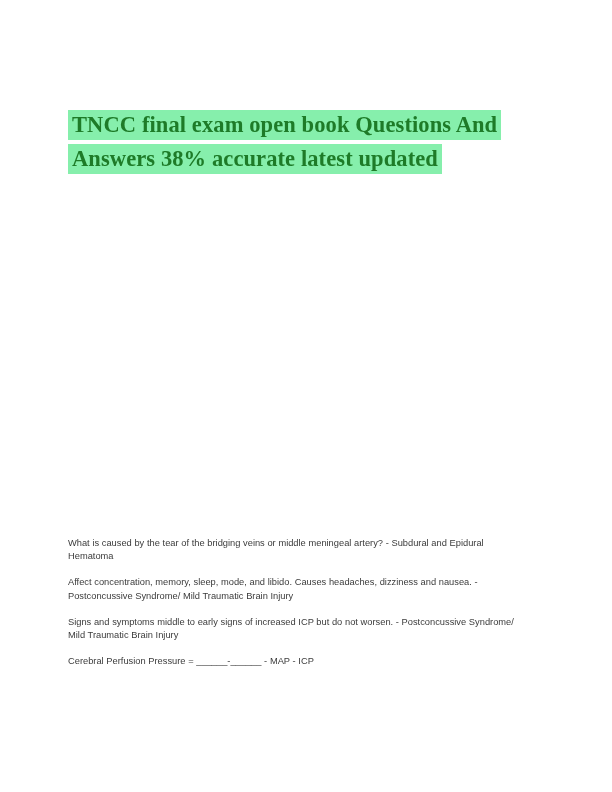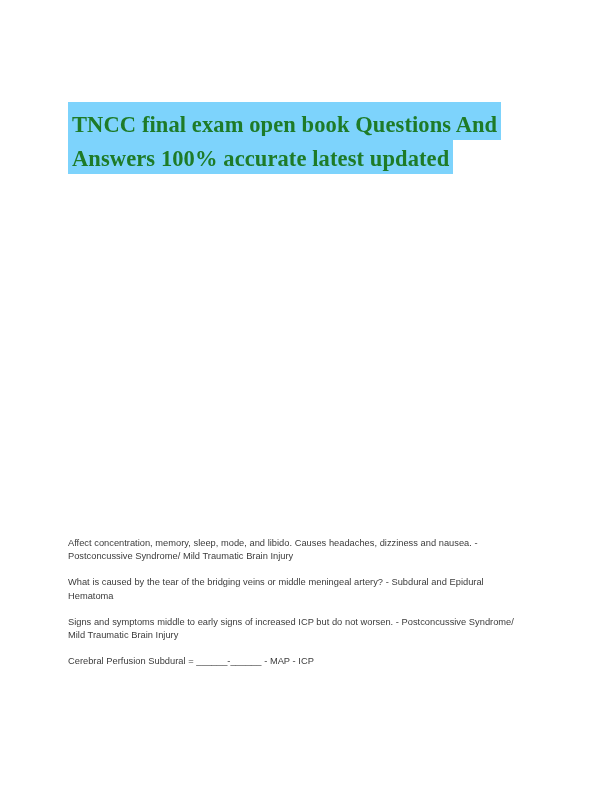--- a/index.html
+++ b/index.html
@@ -22,22 +22,22 @@
     top: 94px;
     width: 470px;
     font-family: "Liberation Serif", "DejaVu Serif", serif;
     font-weight: bold;
     font-size: 22.5px;
     line-height: 32px;
     color: #1e7b28;
     letter-spacing: 0.1px;
   }
   .doc-title .hl {
-    background-color: #7dd3fc;
-    padding: 10px 4px 3px 4px;
+    background-color: #86efac;
+    padding: 2px 4px 3px 4px;
     box-decoration-break: clone;
     -webkit-box-decoration-break: clone;
   }
   .title-line {
     display: block;
     margin-bottom: 2px;
   }
 
   
   .body-block {
@@ -59,23 +59,23 @@
     margin-bottom: 0;
   }
 </style>
 </head>
 <body>
 
 <div class="page">
 
   <h1 class="doc-title">
     <span class="title-line"><span class="hl">TNCC final exam open book Questions And</span></span>
-    <span class="title-line"><span class="hl">Answers 100% accurate latest updated</span></span>
+    <span class="title-line"><span class="hl">Answers 38% accurate latest updated</span></span>
   </h1>
 
   <div class="body-block">
+    <p class="qa-para">What is caused by the tear of the bridging veins or middle meningeal artery? - Subdural and Epidural Hematoma</p>
     <p class="qa-para">Affect concentration, memory, sleep, mode, and libido. Causes headaches, dizziness and nausea. - Postconcussive Syndrome/ Mild Traumatic Brain Injury</p>
-    <p class="qa-para">What is caused by the tear of the bridging veins or middle meningeal artery? - Subdural and Epidural Hematoma</p>
     <p class="qa-para">Signs and symptoms middle to early signs of increased ICP but do not worsen. - Postconcussive Syndrome/ Mild Traumatic Brain Injury</p>
-    <p class="qa-para">Cerebral Perfusion Subdural = ______-______ - MAP - ICP</p>
+    <p class="qa-para">Cerebral Perfusion Pressure = ______-______ - MAP - ICP</p>
   </div>
 
 </div>
 
 </body></html>

